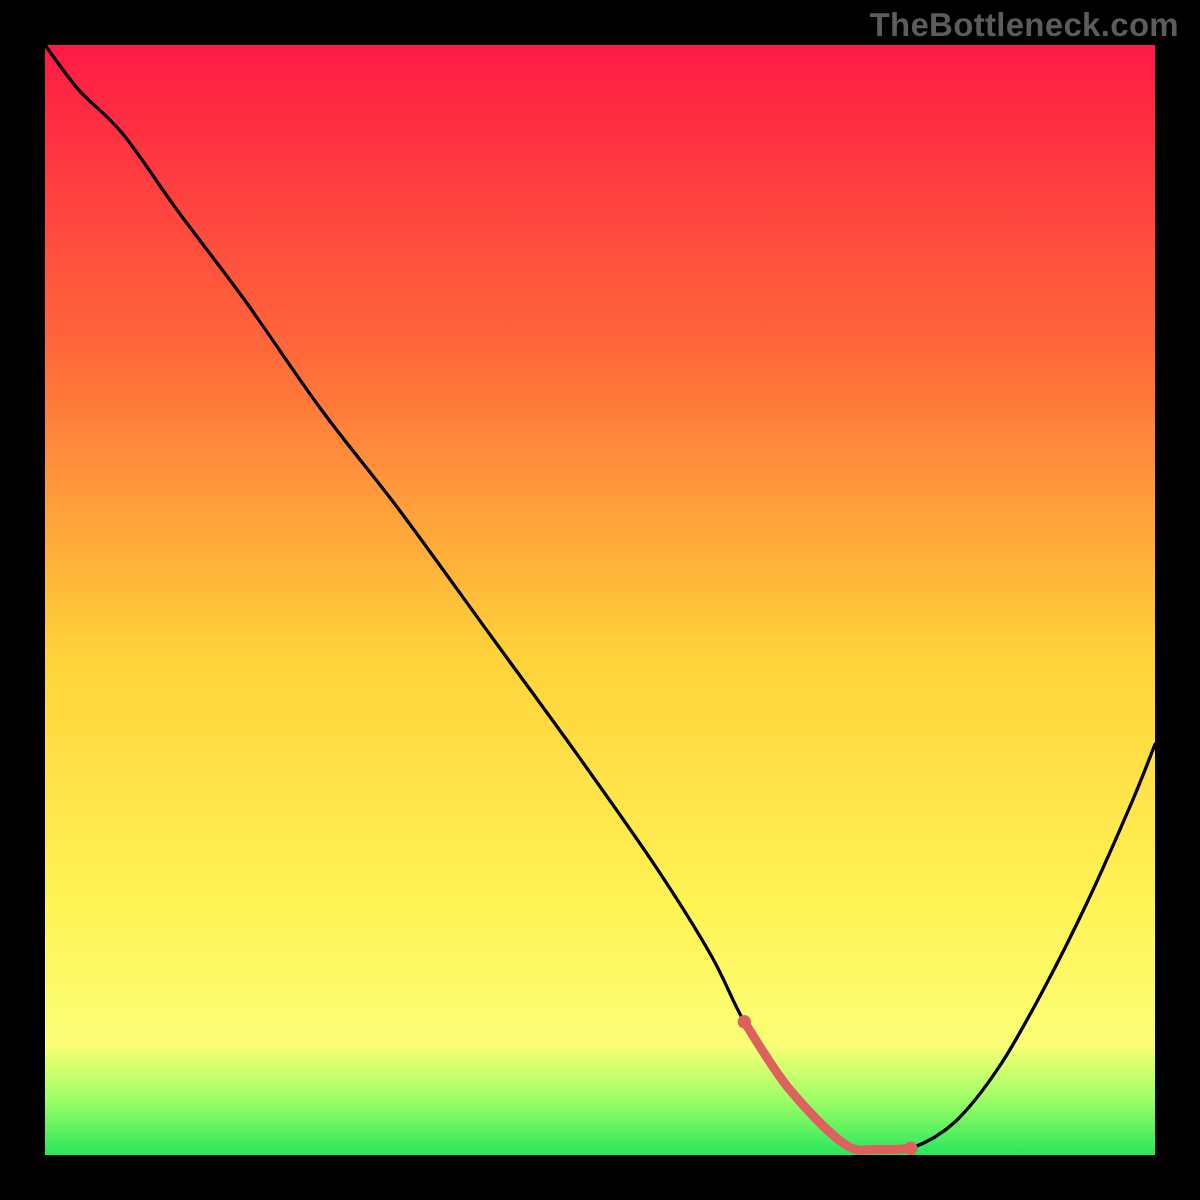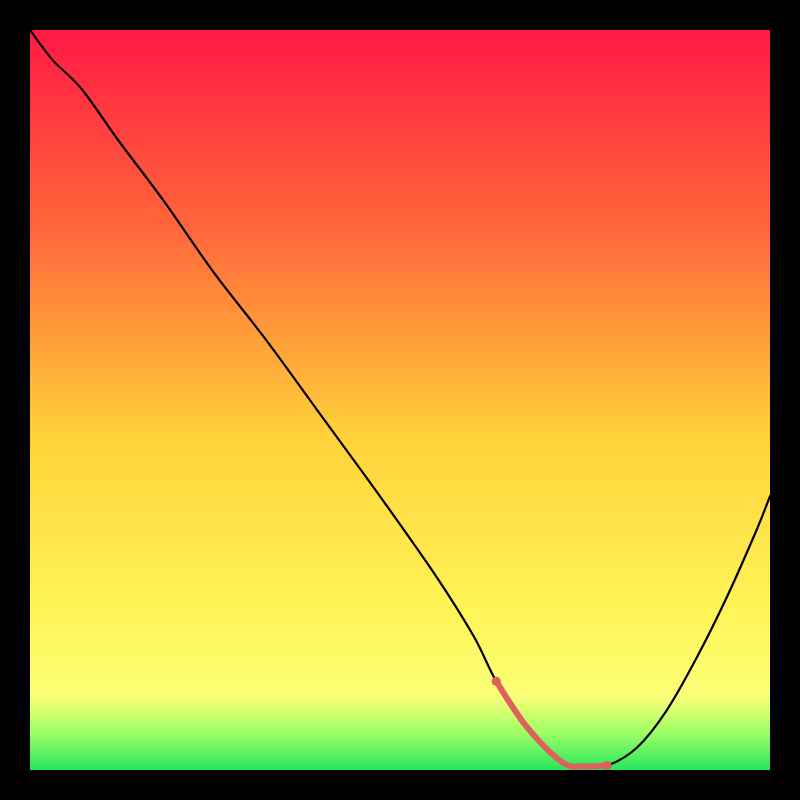--- a/index.html
+++ b/index.html
@@ -41,20 +41,21 @@
     top: 0;
     width: 740px;
     height: 740px;
     display: block;
   }
 </style>
 </head>
 <body>
 
 <div class="frame">
+  <div class="watermark">TheBottleneck.com</div>
 
   <div class="plot-outer">
     <svg class="plot" viewBox="0 0 740 740" preserveAspectRatio="none">
       <defs>
         <linearGradient id="bg-grad" x1="0" y1="0" x2="0" y2="1">
           <stop id="g0" offset="0%" stop-color="#ff1a44"></stop>
           <stop id="g1" offset="28%" stop-color="#ff6a3a"></stop>
           <stop id="g2" offset="55%" stop-color="#ffd23a"></stop>
           <stop id="g3" offset="78%" stop-color="#fff456"></stop>
           <stop id="g4" offset="90%" stop-color="#fbff76"></stop>

